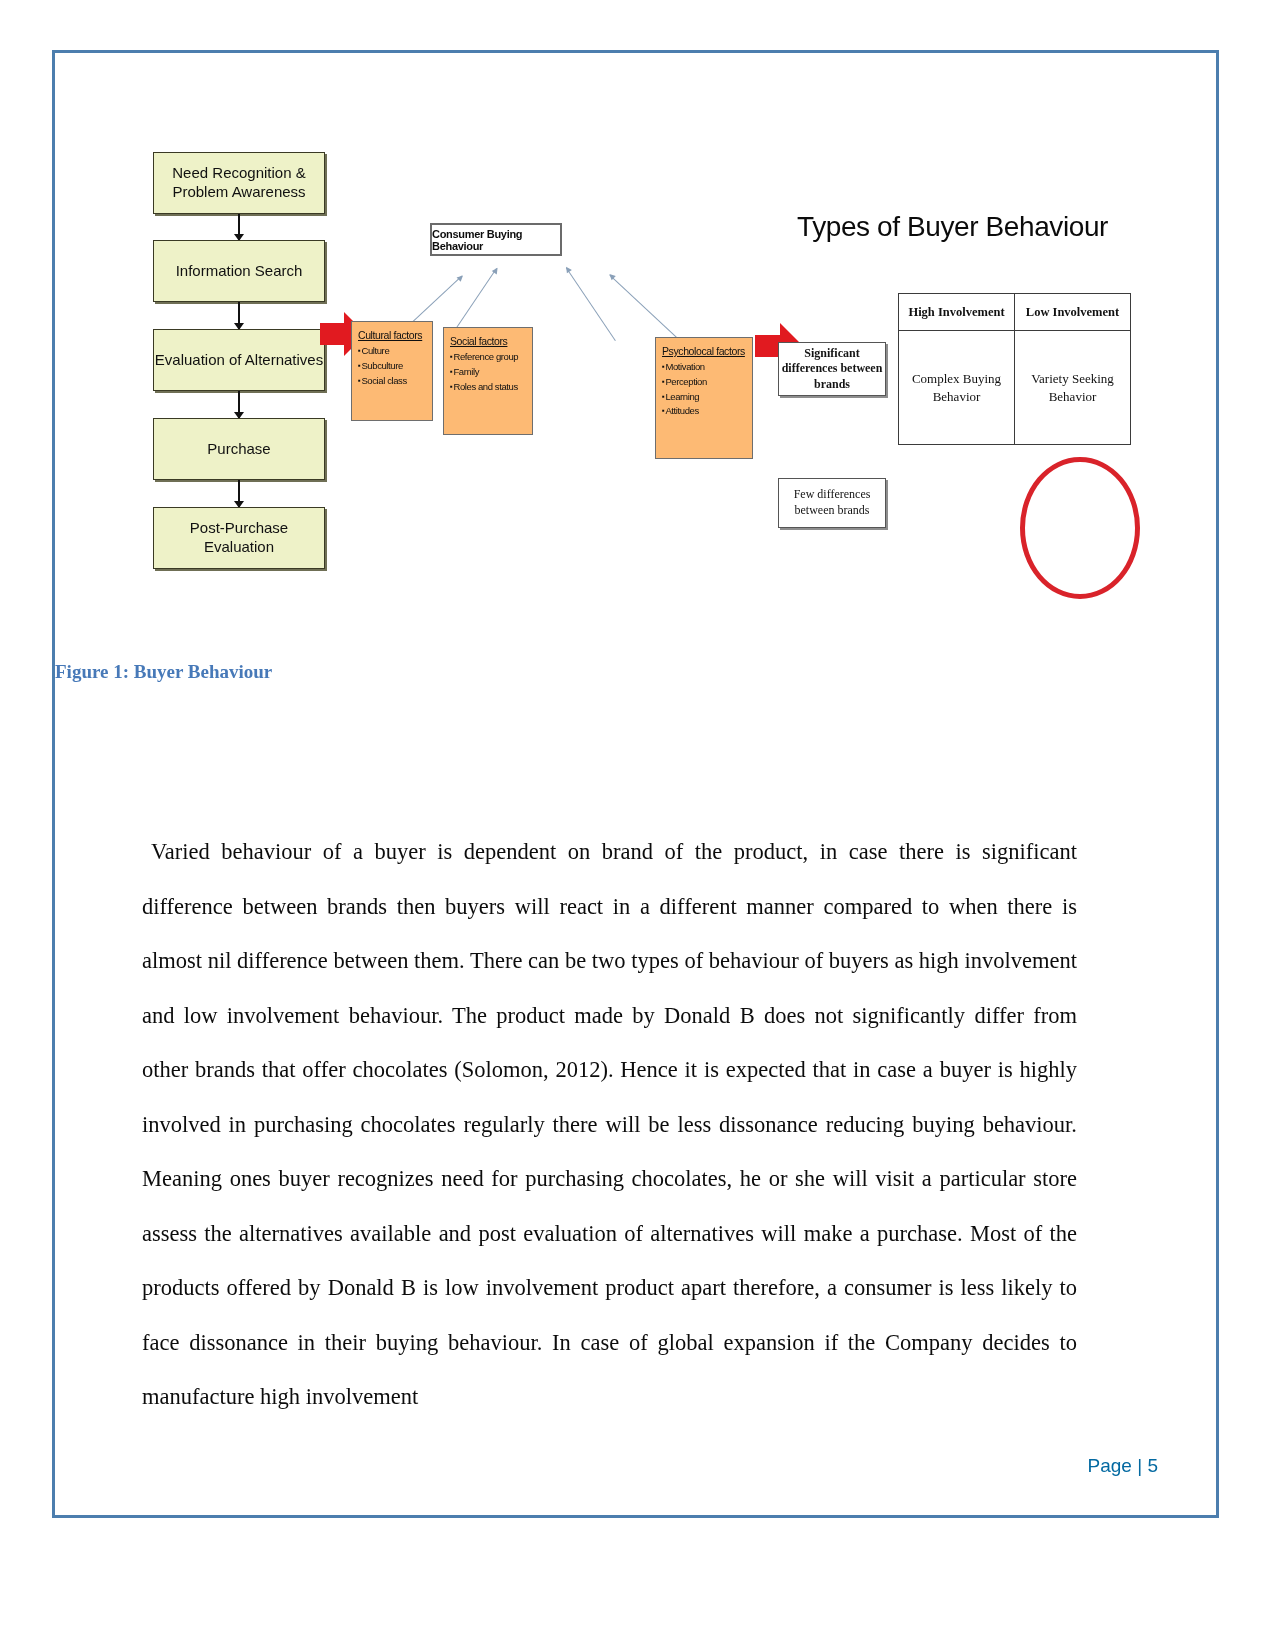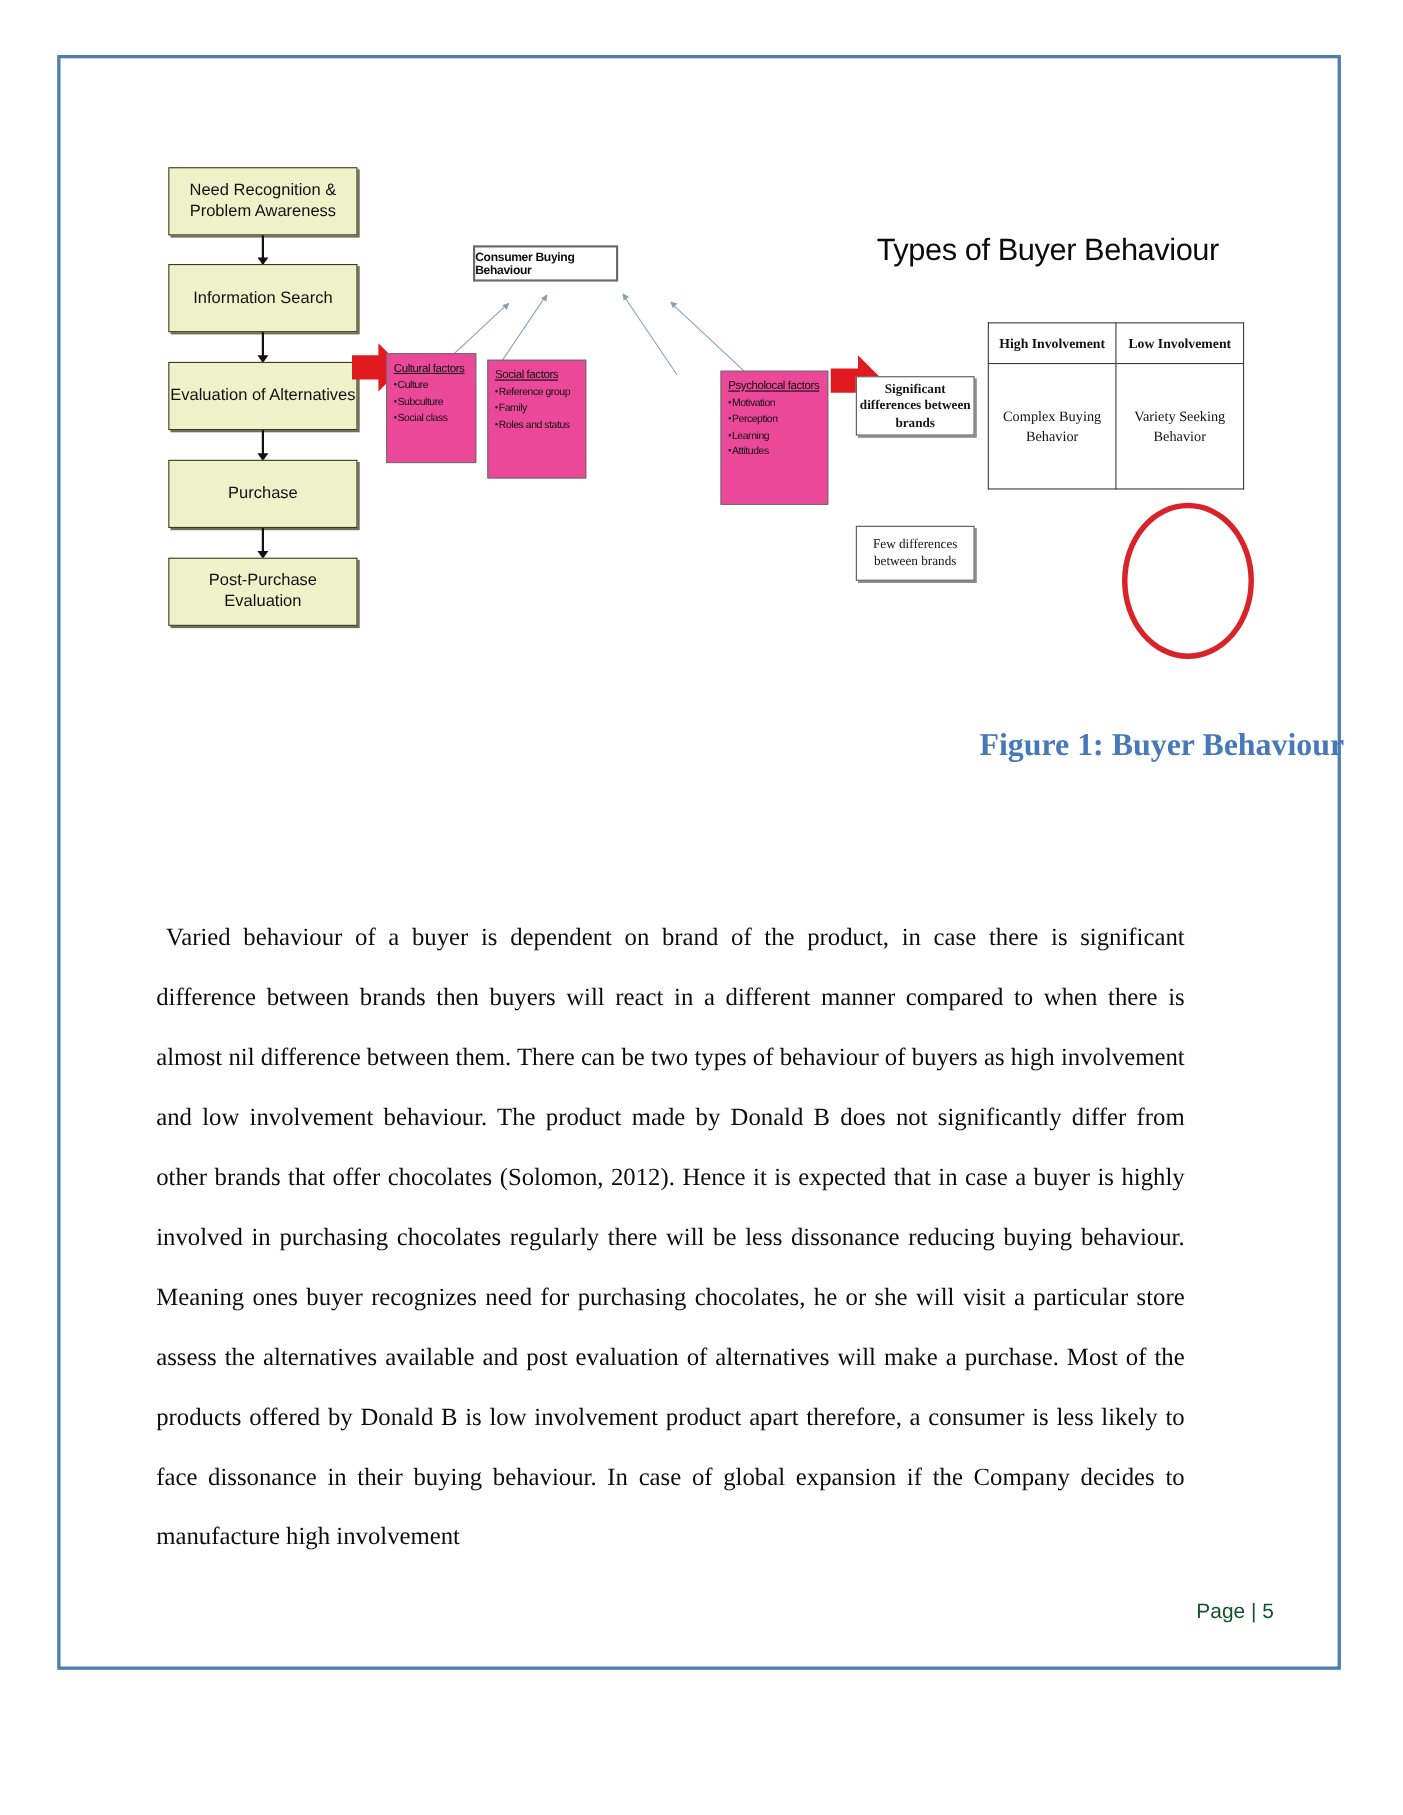--- a/index.html
+++ b/index.html
@@ -82,21 +82,21 @@
     font-size: 11px;
     letter-spacing: -0.3px;
     color: #0d0d0d;
     box-sizing: border-box;
   }
 
   
   .factor-box {
     position: absolute;
     border: 1px solid #6e6e6e;
-    background: #ec4899;
+    background: #fdba74;
     box-sizing: border-box;
     padding: 5px 4px 4px 6px;
     font-family: "Liberation Sans", sans-serif;
     font-size: 9.5px;
     color: #101010;
     line-height: 1.55;
     letter-spacing: -0.4px;
   }
   .factor-title {
     text-decoration: underline;
@@ -198,24 +198,24 @@
     border-radius: 50%;
     pointer-events: none;
   }
 
   
   #figure-caption {
     position: absolute;
     left: 0;
     top: 608px;
     width: 1167px;
-    text-align: right;
+    text-align: left;
     font-family: "Liberation Serif", serif;
     font-weight: bold;
-    font-size: 29px;
+    font-size: 19px;
     color: #4779b8;
   }
 
   
   #body-text {
     position: absolute;
     left: 87px;
     top: 772px;
     width: 935px;
     font-family: "Liberation Serif", serif;
@@ -226,21 +226,21 @@
   }
   #body-text p { margin: 0; text-indent: 9px; }
 
   
   #page-footer {
     position: absolute;
     right: 58px;
     bottom: 38px;
     font-family: "Liberation Sans", sans-serif;
     font-size: 19px;
-    color: #14532d;
+    color: #0369a1;
   }
 </style>
 </head>
 <body>
 
 <div id="page-frame">
 
   <div id="figure-region">
 
     <div class="flow-box" style="left:98px; top:99px; width:172px; height:62px;">Need Recognition &amp; Problem Awareness</div>

